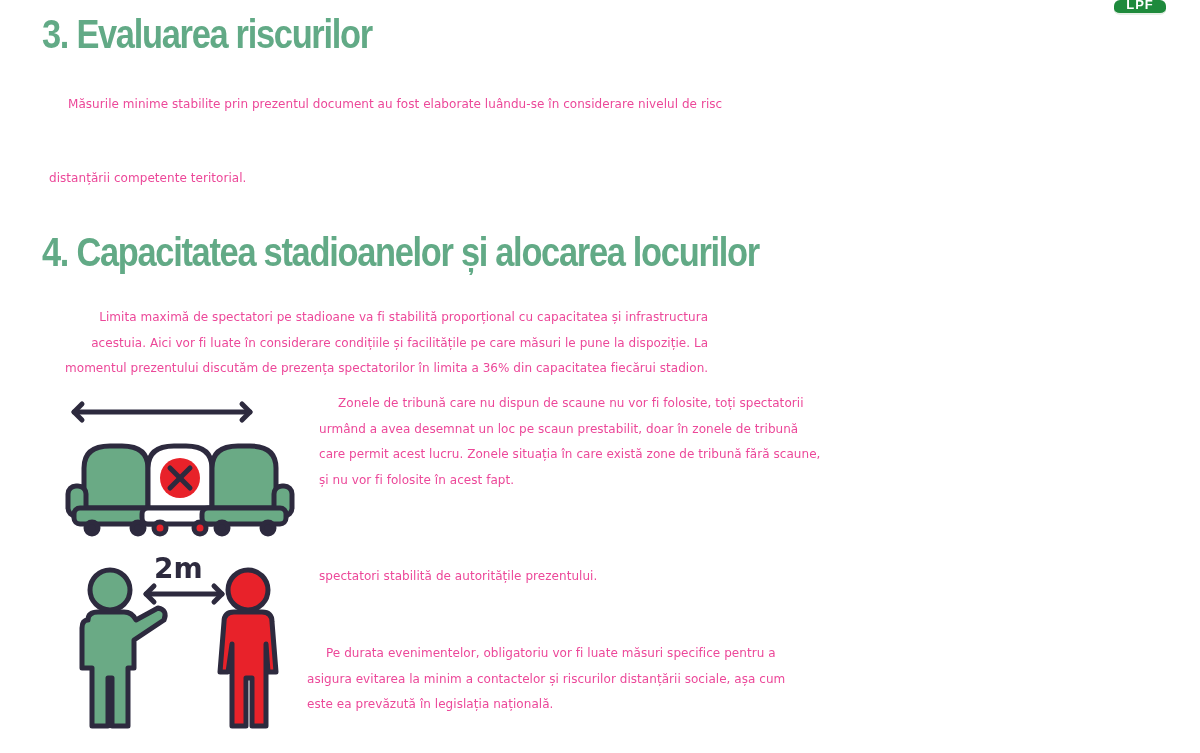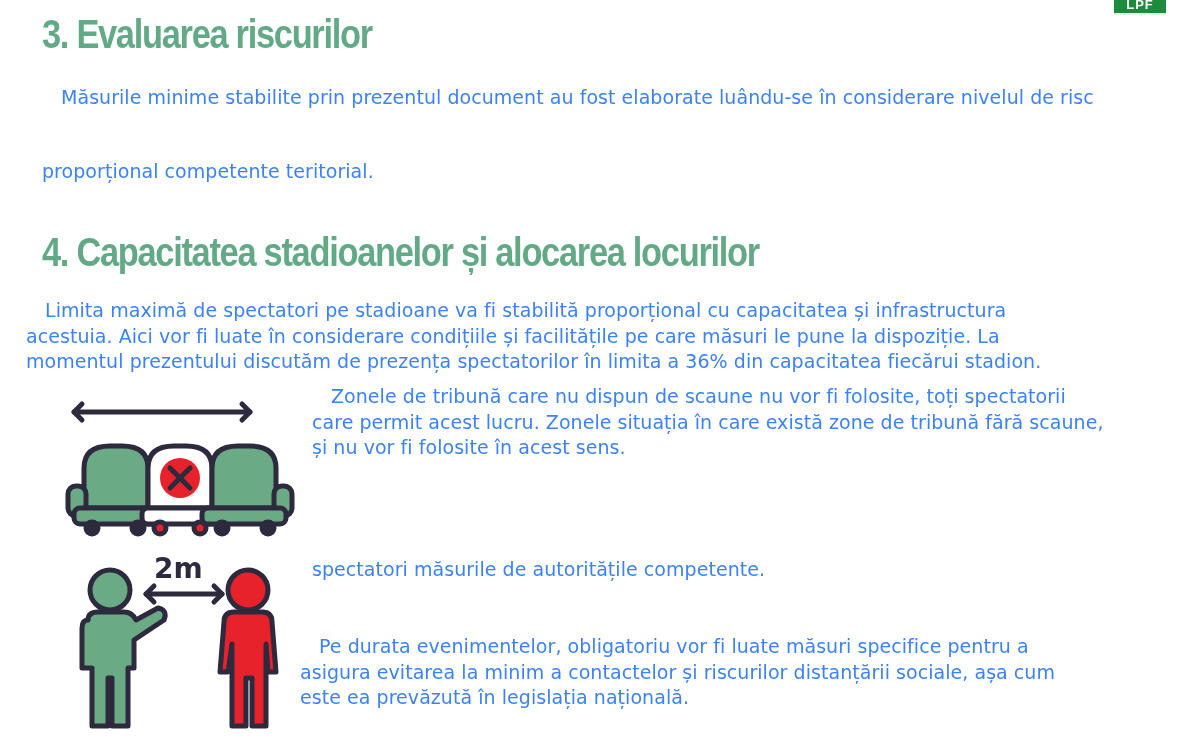--- a/index.html
+++ b/index.html
@@ -9,64 +9,65 @@
     font-family: "DejaVu Sans", sans-serif;
     color: #3a3a3a;
     position: relative;
   }
   .logo {
     position: absolute; left: 1114px; top: 0; width: 52px; height: 13px;
     background: #1e8a3c; color: #fff; font-weight: bold;
     font-family: "Liberation Sans", sans-serif; font-size: 13px;
     line-height: 10px; text-align: center; overflow: hidden; letter-spacing: 1px;
     border-bottom: 2px solid #e6efe6;
+    border-radius: 6px;
   }
   h1 {
     position: absolute; margin: 0;
     font-family: "Liberation Sans", sans-serif;
     font-weight: bold; color: #62aa86;
     font-size: 40px; letter-spacing: -1.5px;
     transform: scaleX(0.86); transform-origin: left top;
     white-space: nowrap;
   }
   #h3 { left: 42px; top: 12px; }
   #h4 { left: 42px; top: 230px; }
   .para {
-    position: absolute; margin: 0;
-    font-size: 19px; line-height: 25.5px;
-    color: #3b82f6; white-space: nowrap;
+    position: absolute; margin: 7px;
+    font-size: 12px; line-height: 25.5px;
+    color: #ec4899; white-space: nowrap;
     letter-spacing: 0.05px;
   }
   .line { display: block; }
   .indent { padding-left: 19px; }
 
   #p1 { left: 42px; top: 85px; }
   #p2 { left: 42px; top: 159px; }
-  #p3 { left: 26px; top: 298px; }
+  #p3 { left: 58px; top: 298px; text-align: right; }
   #p4 { left: 312px; top: 384px; }
   #p5 { left: 312px; top: 557px; }
   #p6 { left: 300px; top: 634px; }
 
   .illus { position: absolute; }
   #seats { left: 62px; top: 398px; width: 240px; height: 140px; }
   #people { left: 62px; top: 548px; width: 240px; height: 190px; }
 </style>
 </head>
 <body>
 
 <div class="logo">LPF</div>
 
 <h1 id="h3">3. Evaluarea riscurilor</h1>
 
 <p class="para" id="p1">
   <span class="line indent">Măsurile minime stabilite prin prezentul document au fost elaborate luându-se în considerare nivelul de risc</span>
 </p>
 
 <p class="para" id="p2">
-  <span class="line">proporțional competente teritorial.</span>
+  <span class="line">distanțării competente teritorial.</span>
 </p>
 
 <h1 id="h4">4. Capacitatea stadioanelor și alocarea locurilor</h1>
 
 <p class="para" id="p3">
   <span class="line indent">Limita maximă de spectatori pe stadioane va fi stabilită proporțional cu capacitatea și infrastructura</span>
   <span class="line">acestuia. Aici vor fi luate în considerare condițiile și facilitățile pe care măsuri le pune la dispoziție. La</span>
   <span class="line">momentul prezentului discutăm de prezența spectatorilor în limita a 36% din capacitatea fiecărui stadion.</span>
 </p>
 
@@ -120,25 +121,26 @@
   </g>
 
   <g stroke="#2d2a3e" stroke-width="5" stroke-linejoin="round">
     <circle cx="186" cy="42" r="20" fill="#e8222a"></circle>
     <path d="M162,74 Q162,64 172,64 L200,64 Q210,64 210,74 L214,124 L206,124 L204,96 L204,178 L190,178 L190,130 L184,130 L184,178 L170,178 L170,96 L166,124 L158,124 Z" fill="#e8222a"></path>
   </g>
 </svg>
 
 <p class="para" id="p4">
   <span class="line indent">Zonele de tribună care nu dispun de scaune nu vor fi folosite, toți spectatorii</span>
+  <span class="line">urmând a avea desemnat un loc pe scaun prestabilit, doar în zonele de tribună</span>
   <span class="line">care permit acest lucru. Zonele situația în care există zone de tribună fără scaune,</span>
-  <span class="line">și nu vor fi folosite în acest sens.</span>
+  <span class="line">și nu vor fi folosite în acest fapt.</span>
 </p>
 
 <p class="para" id="p5">
-  <span class="line">spectatori măsurile de autoritățile competente.</span>
+  <span class="line">spectatori stabilită de autoritățile prezentului.</span>
 </p>
 
 <p class="para" id="p6">
   <span class="line indent">Pe durata evenimentelor, obligatoriu vor fi luate măsuri specifice pentru a</span>
   <span class="line">asigura evitarea la minim a contactelor și riscurilor distanțării sociale, așa cum</span>
   <span class="line">este ea prevăzută în legislația națională.</span>
 </p>
 
 </body></html>

